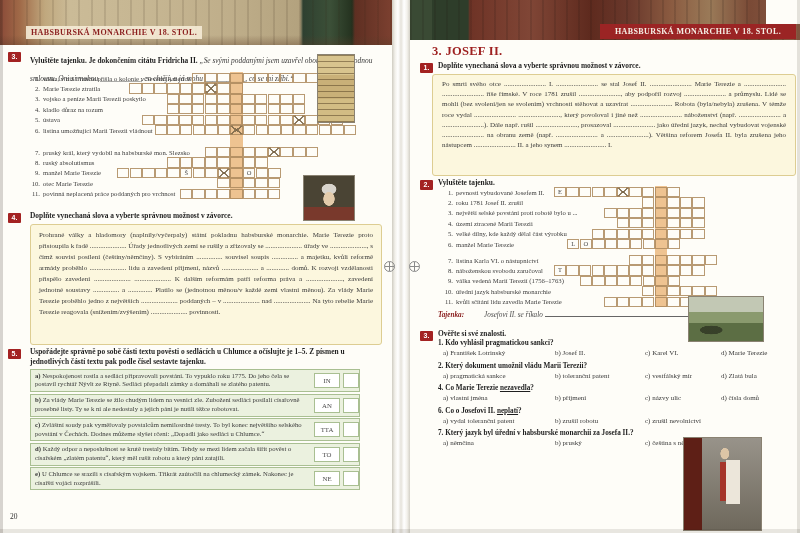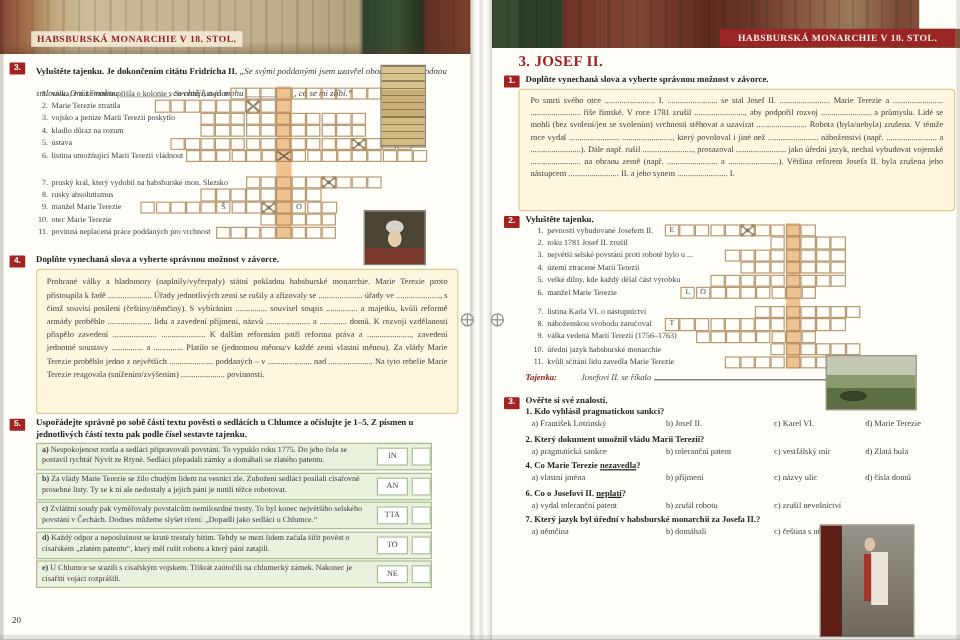--- a/index.html
+++ b/index.html
@@ -1,16 +1,16 @@
 <!DOCTYPE html>
 <html><head>
 <meta charset="utf-8">
 <style>
   html,body{margin:0;padding:0;background:#9a978e;}
-  #screen{position:relative;width:800px;height:533px;overflow:hidden;background:#e5e5e5;
+  #screen{position:relative;width:800px;height:533px;overflow:hidden;background:#f0abfc;
           font-family:"Liberation Serif","DejaVu Serif",serif;color:#333;}
   .abs{position:absolute;}
   
   .page{position:absolute;top:0;height:533px;background:#fefdf8;}
   #page-left{left:0;width:392px;}
   #page-right{left:410px;width:390px;}
   #gutter{position:absolute;left:392px;top:0;width:18px;height:533px;
     background:linear-gradient(90deg,#cfccc2 0,#f2f0ea 3px,#ffffff 6px,#e6e3db 9px,#ffffff 12px,#f4f2ec 15px,#d4d1c7 18px);}
   .edge-shadow-l{left:0;top:0;width:3px;height:533px;background:rgba(40,30,20,.18);}
   .edge-shadow-b{left:0;top:529px;width:800px;height:4px;background:rgba(40,30,20,.10);}
@@ -439,21 +439,21 @@
         <div class="opts">
           <span>a) vydal toleranční patent</span>
           <span>b) zrušil robotu</span>
           <span>c) zrušil nevolnictví</span>
         </div>
       </div>
       <div class="qb">
         <div class="q">7. Který jazyk byl úřední v habsburské monarchii za Josefa II.?</div>
         <div class="opts">
           <span>a) němčina</span>
-          <span>b) domáhali</span>
+          <span>b) pruský</span>
           <span>c) čeština s němčinou</span>
         </div>
       </div>
     </div>
 
   <div class="abs img" id="landscape-image"></div>
   <div class="abs img" id="josef-portrait"></div>
 
   <div class="abs pagenum" style="left:784px;top:540px;">21</div>
 

